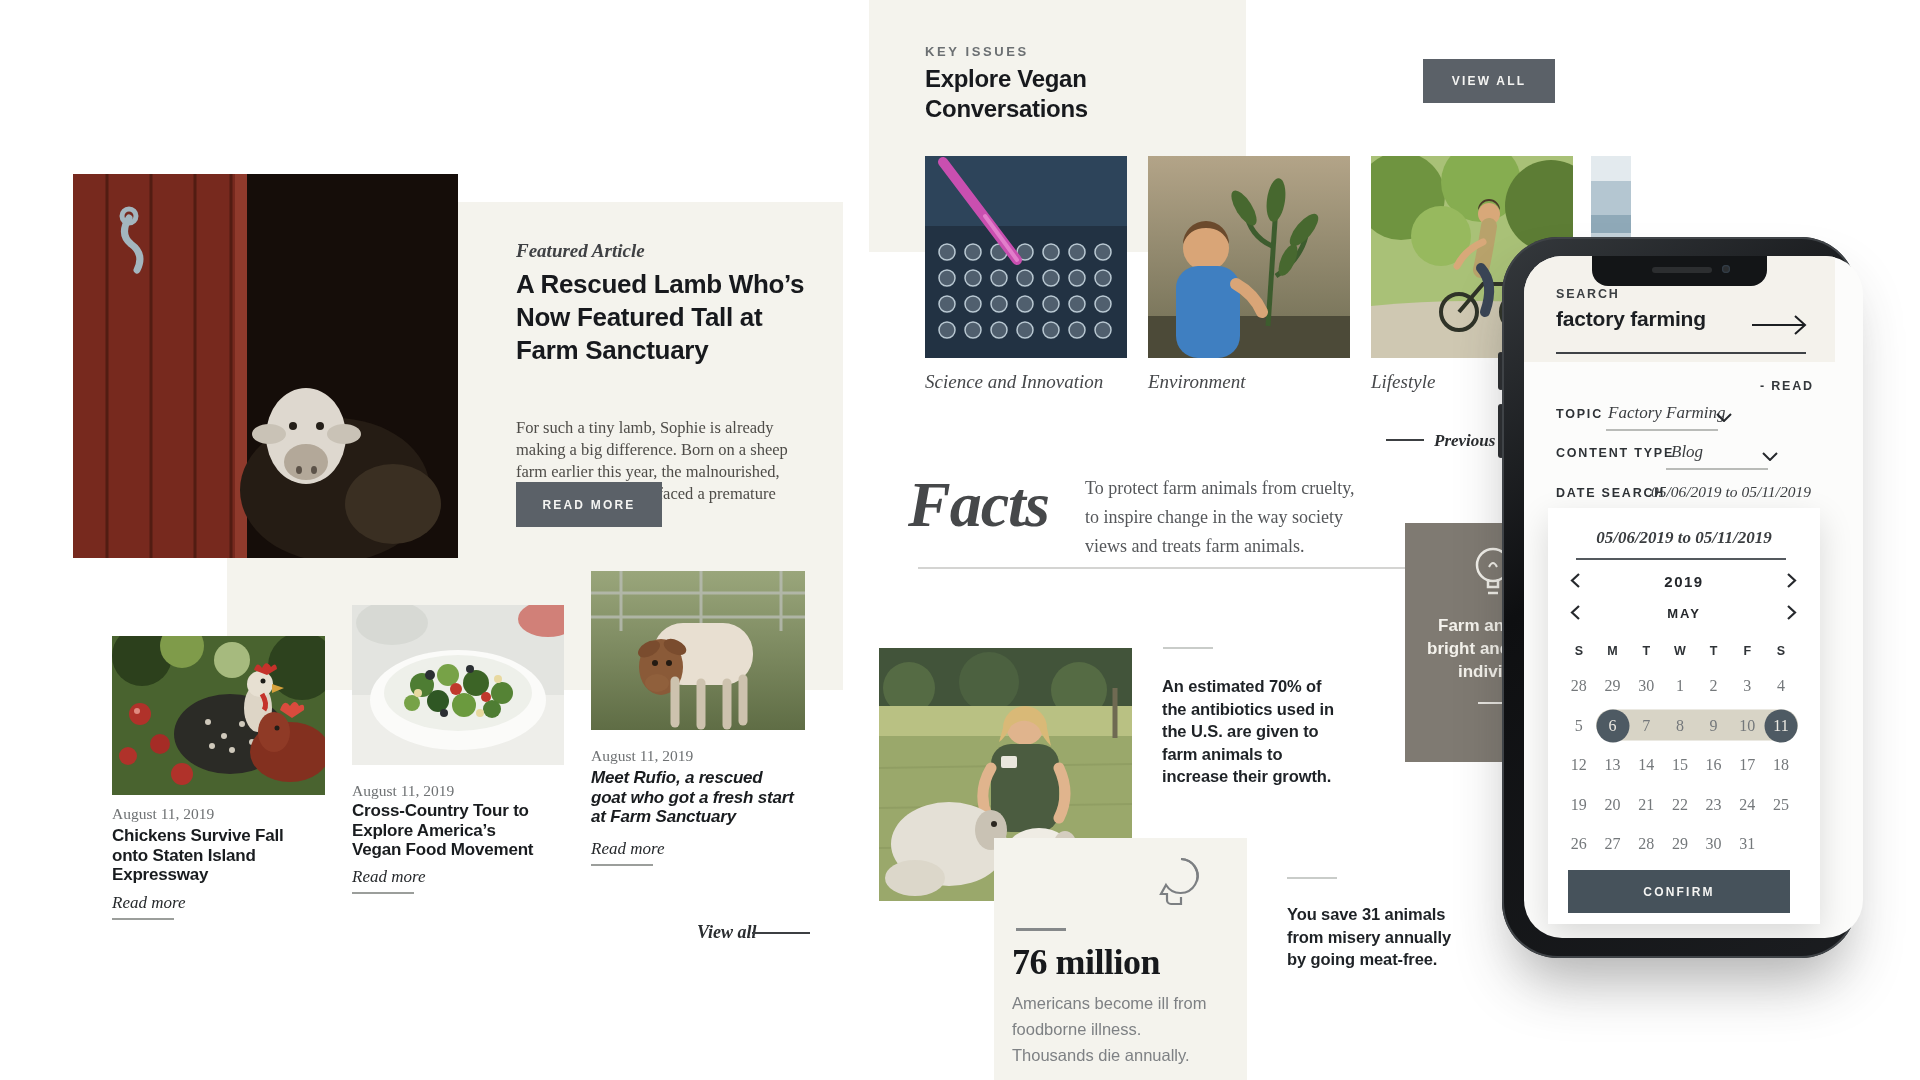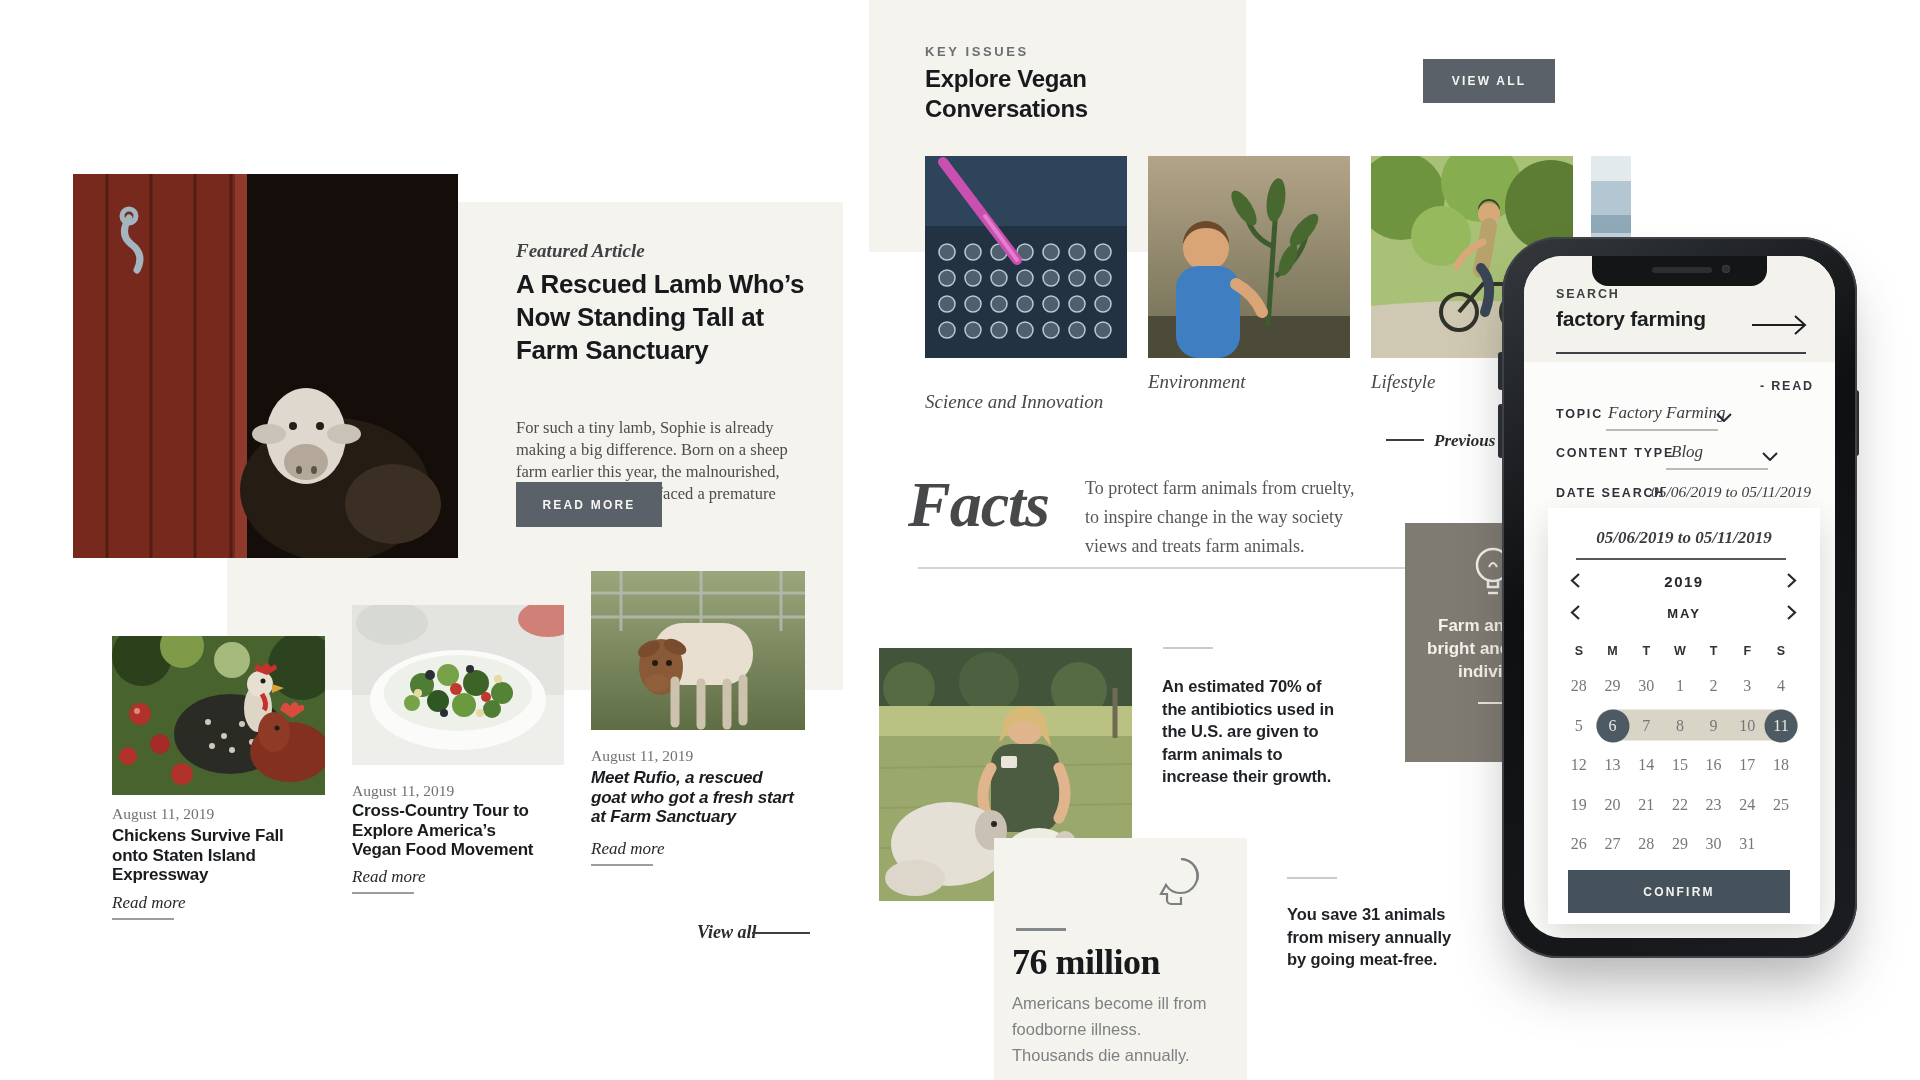--- a/index.html
+++ b/index.html
@@ -62,21 +62,21 @@
       <ellipse cx="271" cy="260" rx="17" ry="10" fill="#c9c2b6"></ellipse>
       <ellipse cx="233" cy="288" rx="22" ry="18" fill="#b3a899"></ellipse>
       <circle cx="220" cy="252" r="4" fill="#241f19"></circle>
         <circle cx="247" cy="252" r="4" fill="#241f19"></circle>
       <ellipse cx="226" cy="296" rx="3" ry="4" fill="#5c5248"></ellipse>
         <ellipse cx="241" cy="296" rx="3" ry="4" fill="#5c5248"></ellipse>
     </svg>
   </div>
 
   <div class="abs serif-it" style="left:516px;top:240px;font-size:19px;color:#3f4144;">Featured Article</div>
-  <div class="abs h-feat" style="left:516px;top:268px;width:292px;">A Rescued Lamb Who’s Now Standing Tall at Farm Sanctuary</div>
+  <div class="abs h-feat" style="left:516px;top:268px;width:292px;">A Rescued Lamb Who’s Now Featured Tall at Farm Sanctuary</div>
   <div class="abs body-serif" style="left:516px;top:372px;width:294px;">For such a tiny lamb, Sophie is already making a big difference. Born on a sheep farm earlier this year, the malnourished, disabled lamb nearly faced a premature death</div>
   <div class="abs btn" style="left:516px;top:482px;width:146px;height:45px;">READ MORE</div>
 
   <div class="abs imgbox" style="left:112px;top:636px;width:213px;height:159px;">
     <svg width="213" height="159" viewBox="0 0 213 159">
       <rect width="213" height="159" fill="#49632f"></rect>
       <circle cx="30" cy="20" r="30" fill="#2c401c"></circle>
         <circle cx="190" cy="30" r="34" fill="#2d421e"></circle>
       <circle cx="70" cy="10" r="22" fill="#7f9b4a"></circle>
         <circle cx="120" cy="24" r="18" fill="#cfe0a0" opacity=".7"></circle>
@@ -276,21 +276,21 @@
       <circle cx="88" cy="156" r="18" fill="none" stroke="#2f3328" stroke-width="4"></circle>
       <circle cx="148" cy="156" r="18" fill="none" stroke="#2f3328" stroke-width="4"></circle>
       <path d="M88 156 l24 -28 h22 l14 28" stroke="#2f3328" stroke-width="4" fill="none"></path>
       <path d="M110 112 q14 16 4 44" stroke="#3a4556" stroke-width="10" fill="none" stroke-linecap="round"></path>
     </svg>
   </div>
 
   <div class="abs imgbox" style="left:1591px;top:156px;width:40px;height:140px;
               background:linear-gradient(#e3eaee 0 18%,#b4c6d1 18% 42%,#8fa9b8 42% 55%,#c4d2da 55% 75%,#9db3c0 75%);"></div>
 
-  <div class="abs caption" style="left:925px;top:392px;">Science and Innovation</div>
+  <div class="abs caption" style="left:925px;top:372px;">Science and Innovation</div>
   <div class="abs caption" style="left:1148px;top:372px;">Environment</div>
   <div class="abs caption" style="left:1371px;top:372px;">Lifestyle</div>
 
   <div class="abs" style="left:1386px;top:439px;width:38px;height:1.5px;background:#3c3f42;"></div>
   <div class="abs serif-it" style="left:1434px;top:431px;font-size:17px;color:#2a2d30;">Previous</div>
 
   <div class="abs" style="left:1085px;top:474px;width:272px;font:400 18px/29px 'Liberation Serif',serif;color:#55575a;">To protect farm animals from cruelty, to inspire change in the way society views and treats farm animals.</div>
   <div class="abs serif-it" style="left:908px;top:468px;font-size:64px;font-weight:700;color:#46484a;letter-spacing:-1px;">Facts</div>
   <div class="abs" style="left:918px;top:567px;width:512px;height:1.5px;background:#d4d4d2;"></div>
 
@@ -356,21 +356,21 @@
   <div class="abs" style="left:1012px;top:990px;width:204px;font:400 16.5px/26px 'Liberation Sans',sans-serif;color:#7e8184;">Americans become ill from foodborne illness. Thousands die annually.</div>
 
   <div class="abs" style="left:1498px;top:352px;width:6px;height:38px;border-radius:3px;background:#2a2d30;"></div>
   <div class="abs" style="left:1498px;top:404px;width:6px;height:54px;border-radius:3px;background:#2a2d30;"></div>
   <div class="abs" style="left:1853px;top:390px;width:6px;height:66px;border-radius:3px;background:#2a2d30;"></div>
 
   <div class="abs" style="left:1502px;top:237px;width:355px;height:721px;border-radius:56px;
               background:linear-gradient(145deg,#35393d,#0e0f11 40%,#1b1d20);
               box-shadow:0 35px 55px -12px rgba(50,50,50,.38), inset 0 0 0 2px #3f4347;"></div>
 
-  <div class="abs" style="left:1524px;top:256px;width:311px;height:682px;border-radius:38px;background:#fcfcfb;overflow:hidden;">
+  <div class="abs" style="left:1524px;top:256px;width:339px;height:682px;border-radius:38px;background:#fcfcfb;overflow:hidden;">
 
     <div class="abs" style="left:0;top:0;width:311px;height:106px;background:#f4f2ec;"></div>
 
     <div class="abs lbl" style="left:32px;top:32px;color:#3c4043;">SEARCH</div>
     <div class="abs" style="left:32px;top:52px;width:210px;font:600 21px/1 'Liberation Sans',sans-serif;color:#1c1f22;letter-spacing:-0.2px;">factory farming</div>
     <div class="abs" style="left:228px;top:58px;">
       <svg width="56" height="22" viewBox="0 0 56 22" fill="none" stroke="#1c1f22" stroke-width="2">
         <line x1="0" y1="11" x2="53" y2="11"></line>
           <polyline points="43,2 53,11 43,20"></polyline>
       </svg>

